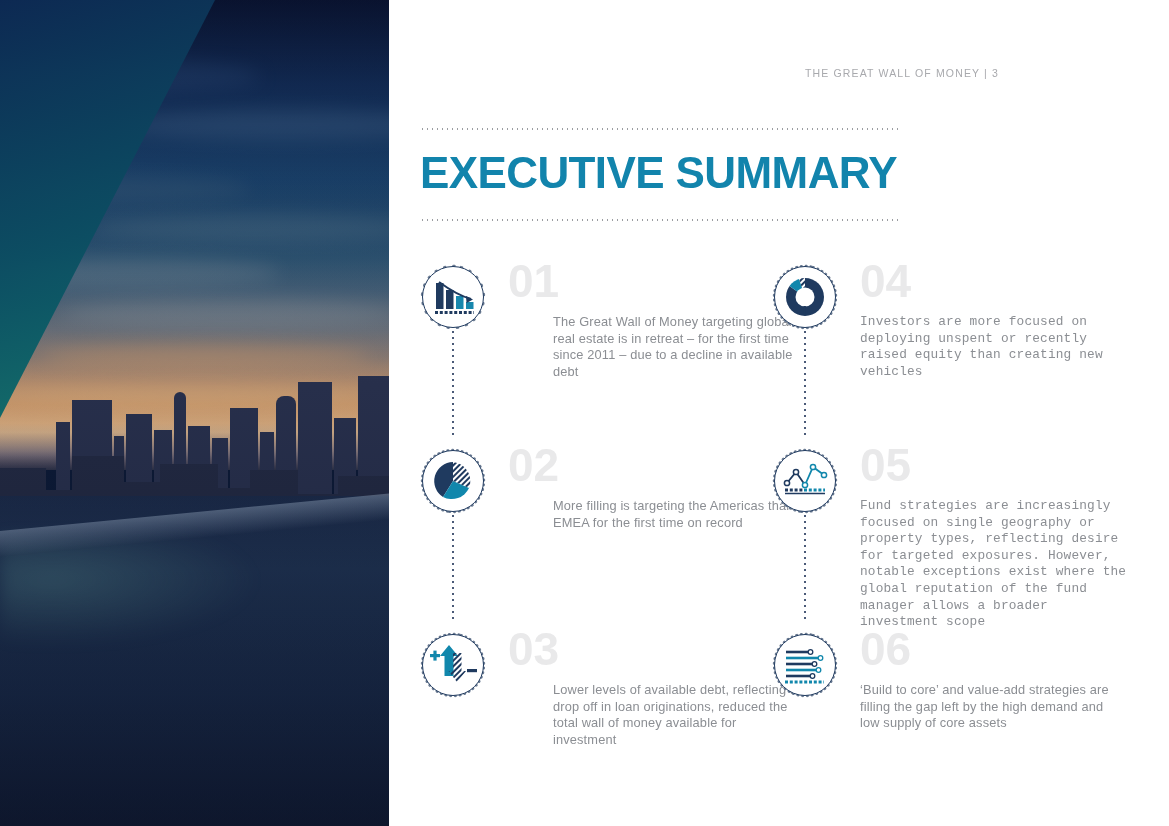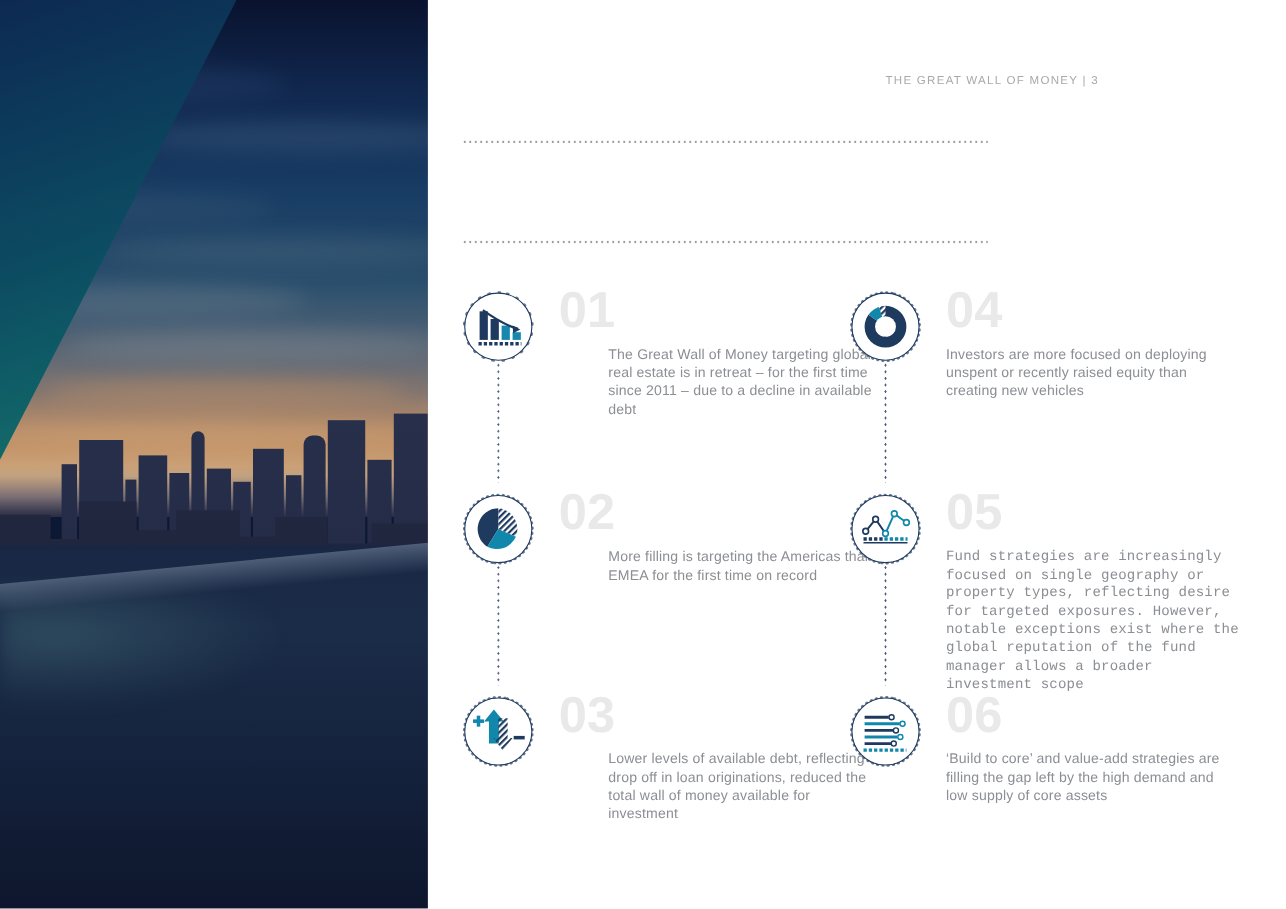--- a/index.html
+++ b/index.html
@@ -273,20 +273,21 @@
 
     <div class="photo-tint"></div>
     <div class="teal-wedge"></div>
   </div>
 
   <div class="content">
 
     <div class="doc-header">THE GREAT WALL OF MONEY | 3</div>
 
     <div class="rule rule-top"></div>
+    <div class="page-title">EXECUTIVE SUMMARY</div>
     <div class="rule rule-bottom"></div>
 
     <div class="col col-left">
 
       <div class="connector" style="top:329px; height:110px;"></div>
       <div class="connector" style="top:513px; height:110px;"></div>
 
       <div class="item" style="top:264px;">
         <div class="icon-wrap">
           <svg class="icon-dots" viewBox="0 0 66 66">
@@ -375,21 +376,21 @@
             </defs>
             <g mask="url(#donutMask)">
               <path d="M31 31 L31 8 A23 23 0 1 1 14 19 Z" fill="#1f3a5f"></path>
               <path d="M31 31 L14 19 A23 23 0 0 1 24 10 Z" fill="#1187ac"></path>
               <path d="M31 31 L24 10 A23 23 0 0 1 50 19 Z" fill="url(#stripesC)"></path>
             </g>
             <rect x="29.5" y="40" width="2.4" height="8" fill="#1f3a5f"></rect>
           </svg>
         </div>
         <div class="num">04</div>
-        <div class="body" style="width:262px;">Investors are more focused on deploying unspent or recently raised equity than creating new vehicles</div>
+        <div class="body" style="width:262px;font-family:Liberation Mono, monospace;">Investors are more focused on deploying unspent or recently raised equity than creating new vehicles</div>
       </div>
 
       <div class="item" style="top:448px;">
         <div class="icon-wrap">
           <svg class="icon-dots" viewBox="0 0 66 66">
             <circle cx="33" cy="33" r="31" fill="none" stroke="#6b7b92" stroke-width="2.4" stroke-linecap="round" style="stroke-dasharray:0.6 4.2" transform="rotate(100 33 33)"></circle>
           </svg>
           <div class="icon-circle"></div>
           <svg class="icon-art" viewBox="0 0 62 62">
             <polyline points="13,33 22,22 31,35" fill="none" stroke="#1f3a5f" stroke-width="1.8"></polyline>

